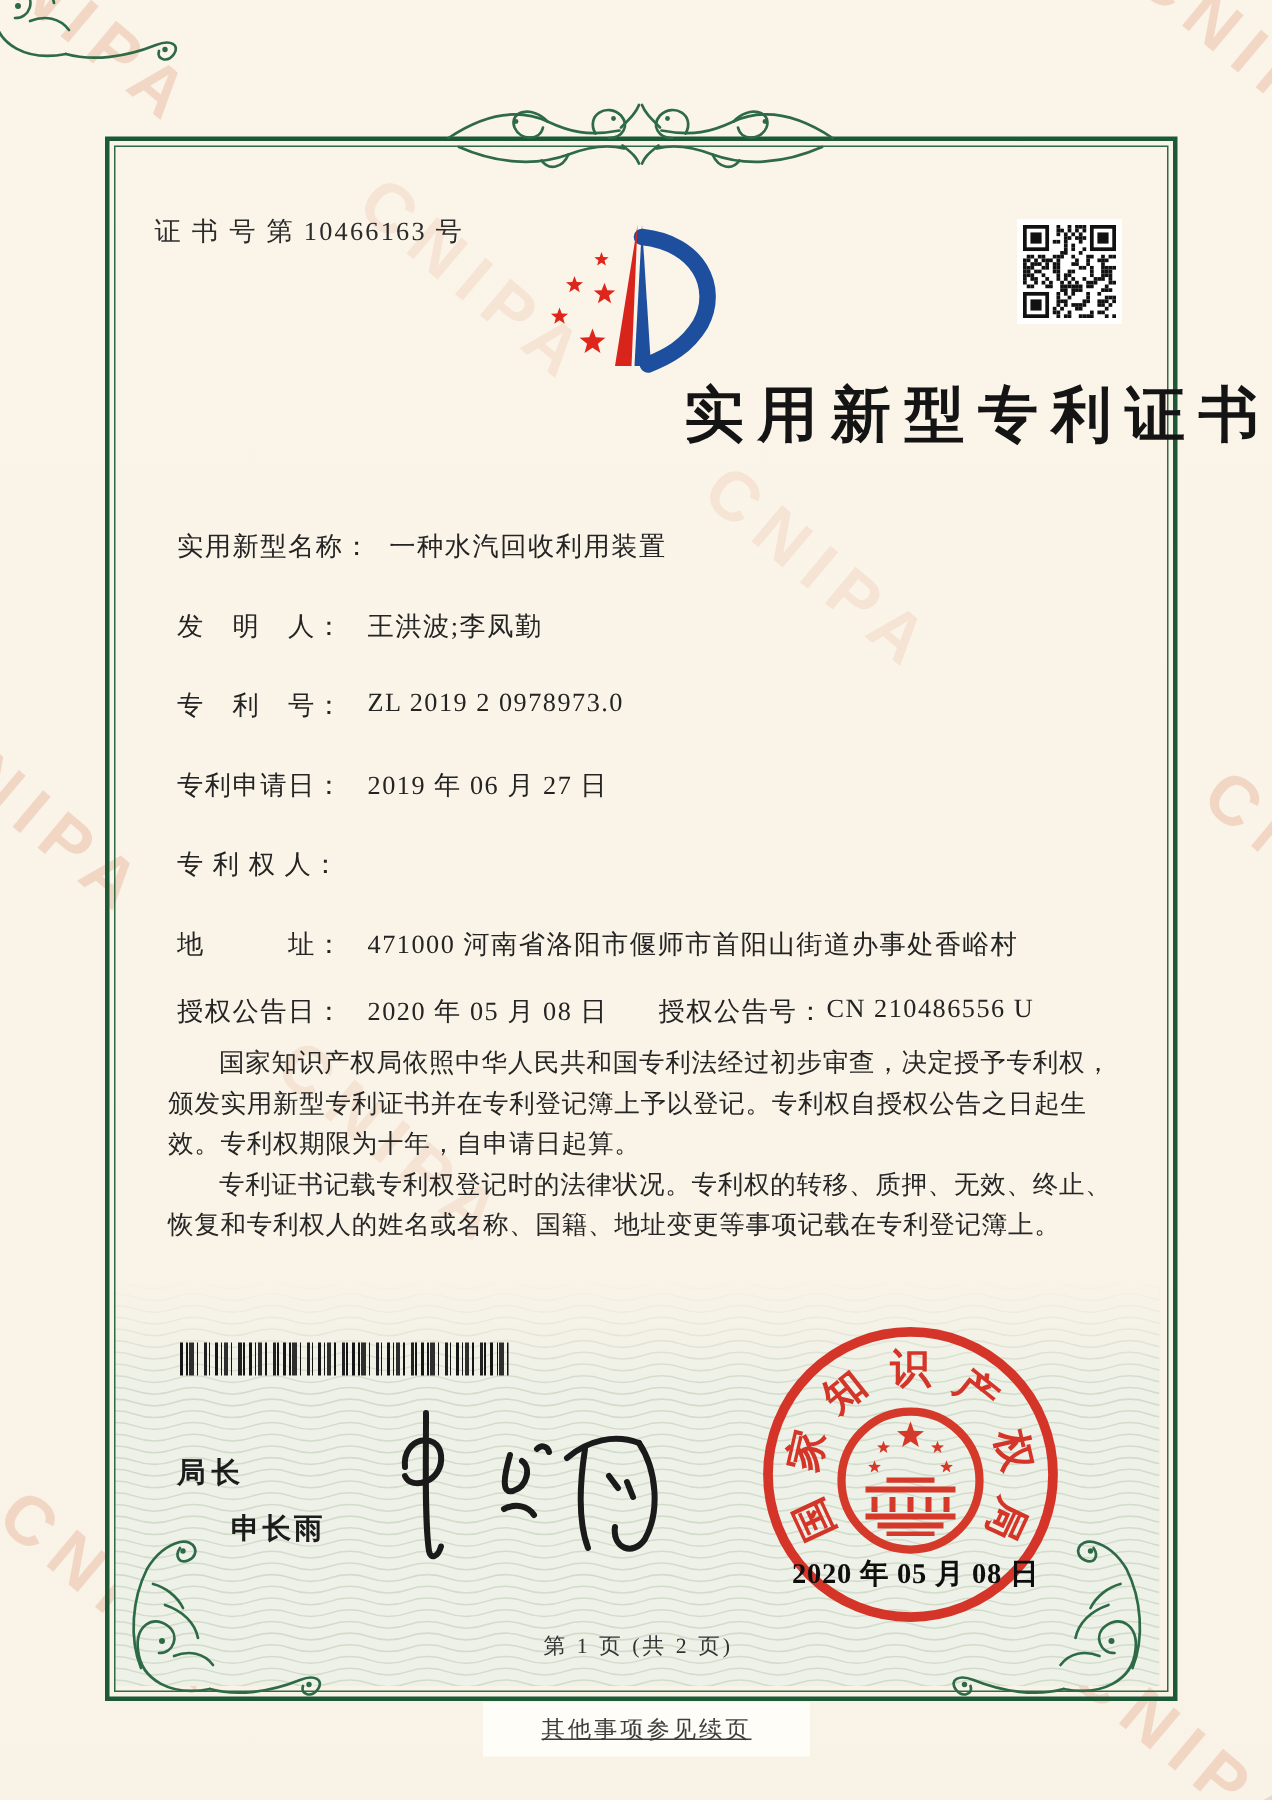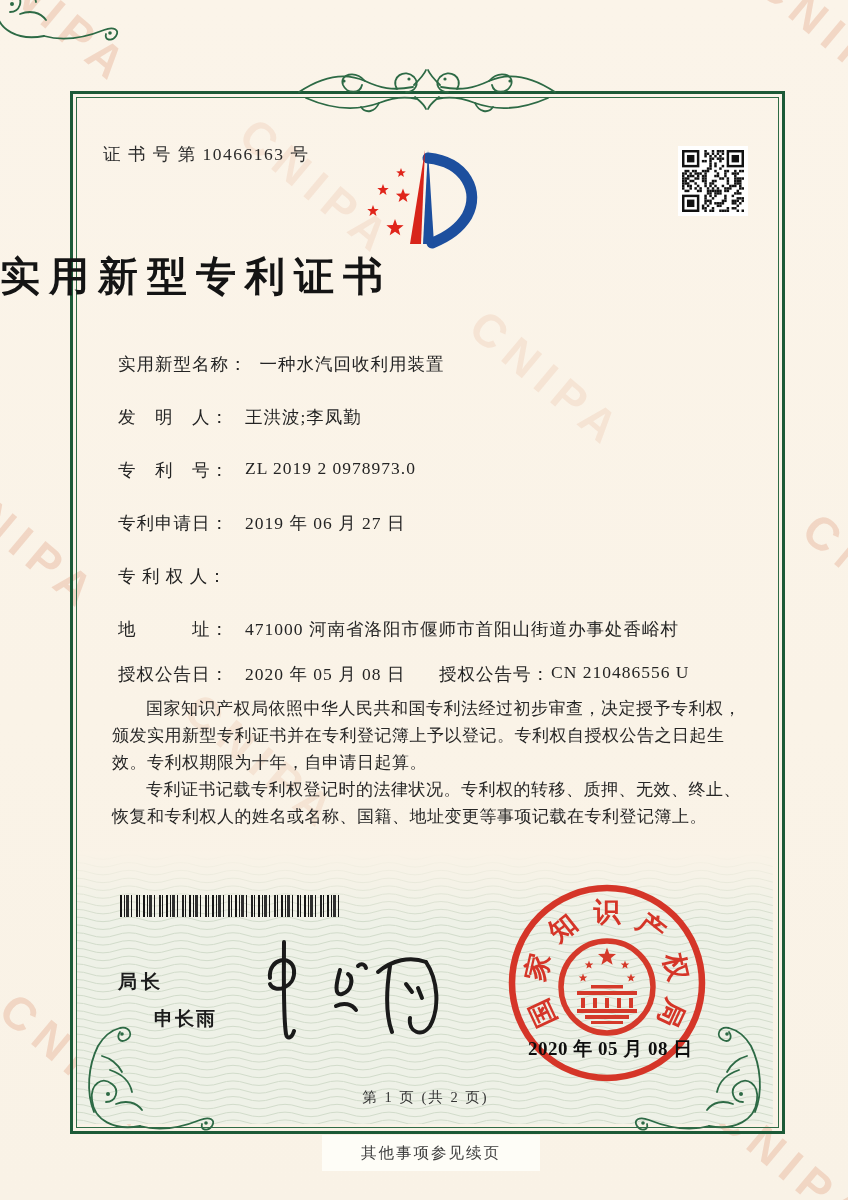--- a/index.html
+++ b/index.html
@@ -35,21 +35,21 @@
   }
   .waves-region .fade{
     position:absolute;left:0;top:0;width:100%;height:70px;
     background:linear-gradient(180deg,#faf3e7 0%,rgba(250,243,231,0) 100%);
   }
   .cert-no{
     position:absolute;left:103px;top:142px;font-size:17.5px;
     letter-spacing:1.5px;color:#2b2b2b;
   }
   .title{
-    position:absolute;left:0;top:249px;width:848px;text-align:left;
+    position:absolute;left:0;top:249px;width:848px;text-align:right;
     font-size:40px;font-weight:700;letter-spacing:9px;color:#141414;
   }
   .qr-box{
     position:absolute;left:678px;top:146px;width:70px;height:70px;
     background:#ffffff;display:flex;align-items:center;justify-content:center;
   }
   .row{position:absolute;left:118px;width:630px;display:flex;font-size:17.5px;color:#242424;letter-spacing:1px;gap:12px;}
   .row .lbl{flex:0 0 115px;white-space:nowrap;}
   .row .val{white-space:nowrap;}
   .grant-no{position:absolute;left:321px;display:flex;}
@@ -78,21 +78,21 @@
     position:absolute;left:528px;top:1036px;font-size:19px;font-weight:700;
     letter-spacing:0.5px;color:#0e0e0e;z-index:6;white-space:nowrap;
   }
   .page-note{
     position:absolute;left:0;top:1088px;width:851px;text-align:center;
     font-size:14.5px;letter-spacing:2px;color:#333;z-index:4;
   }
   .cont-strip{
     position:absolute;left:322px;top:1135px;width:218px;height:36px;
     background:#fefdf7;display:flex;align-items:center;justify-content:center;
-    font-size:15.5px;letter-spacing:2px;color:#3d3d3d;
+    font-size:15.5px;letter-spacing:2px;color:#3d3d3d;text-decoration:underline;
   }
   .decor{position:absolute;left:0;top:0;width:848px;height:1200px;pointer-events:none;}
   .z2{z-index:2;} .z3{z-index:3;} .z5{z-index:5;}
 </style>
 </head>
 <body>
 
 <div class="page">
 
   <div class="wm" style="left:-38px;top:-12px;">CNIPA</div>

